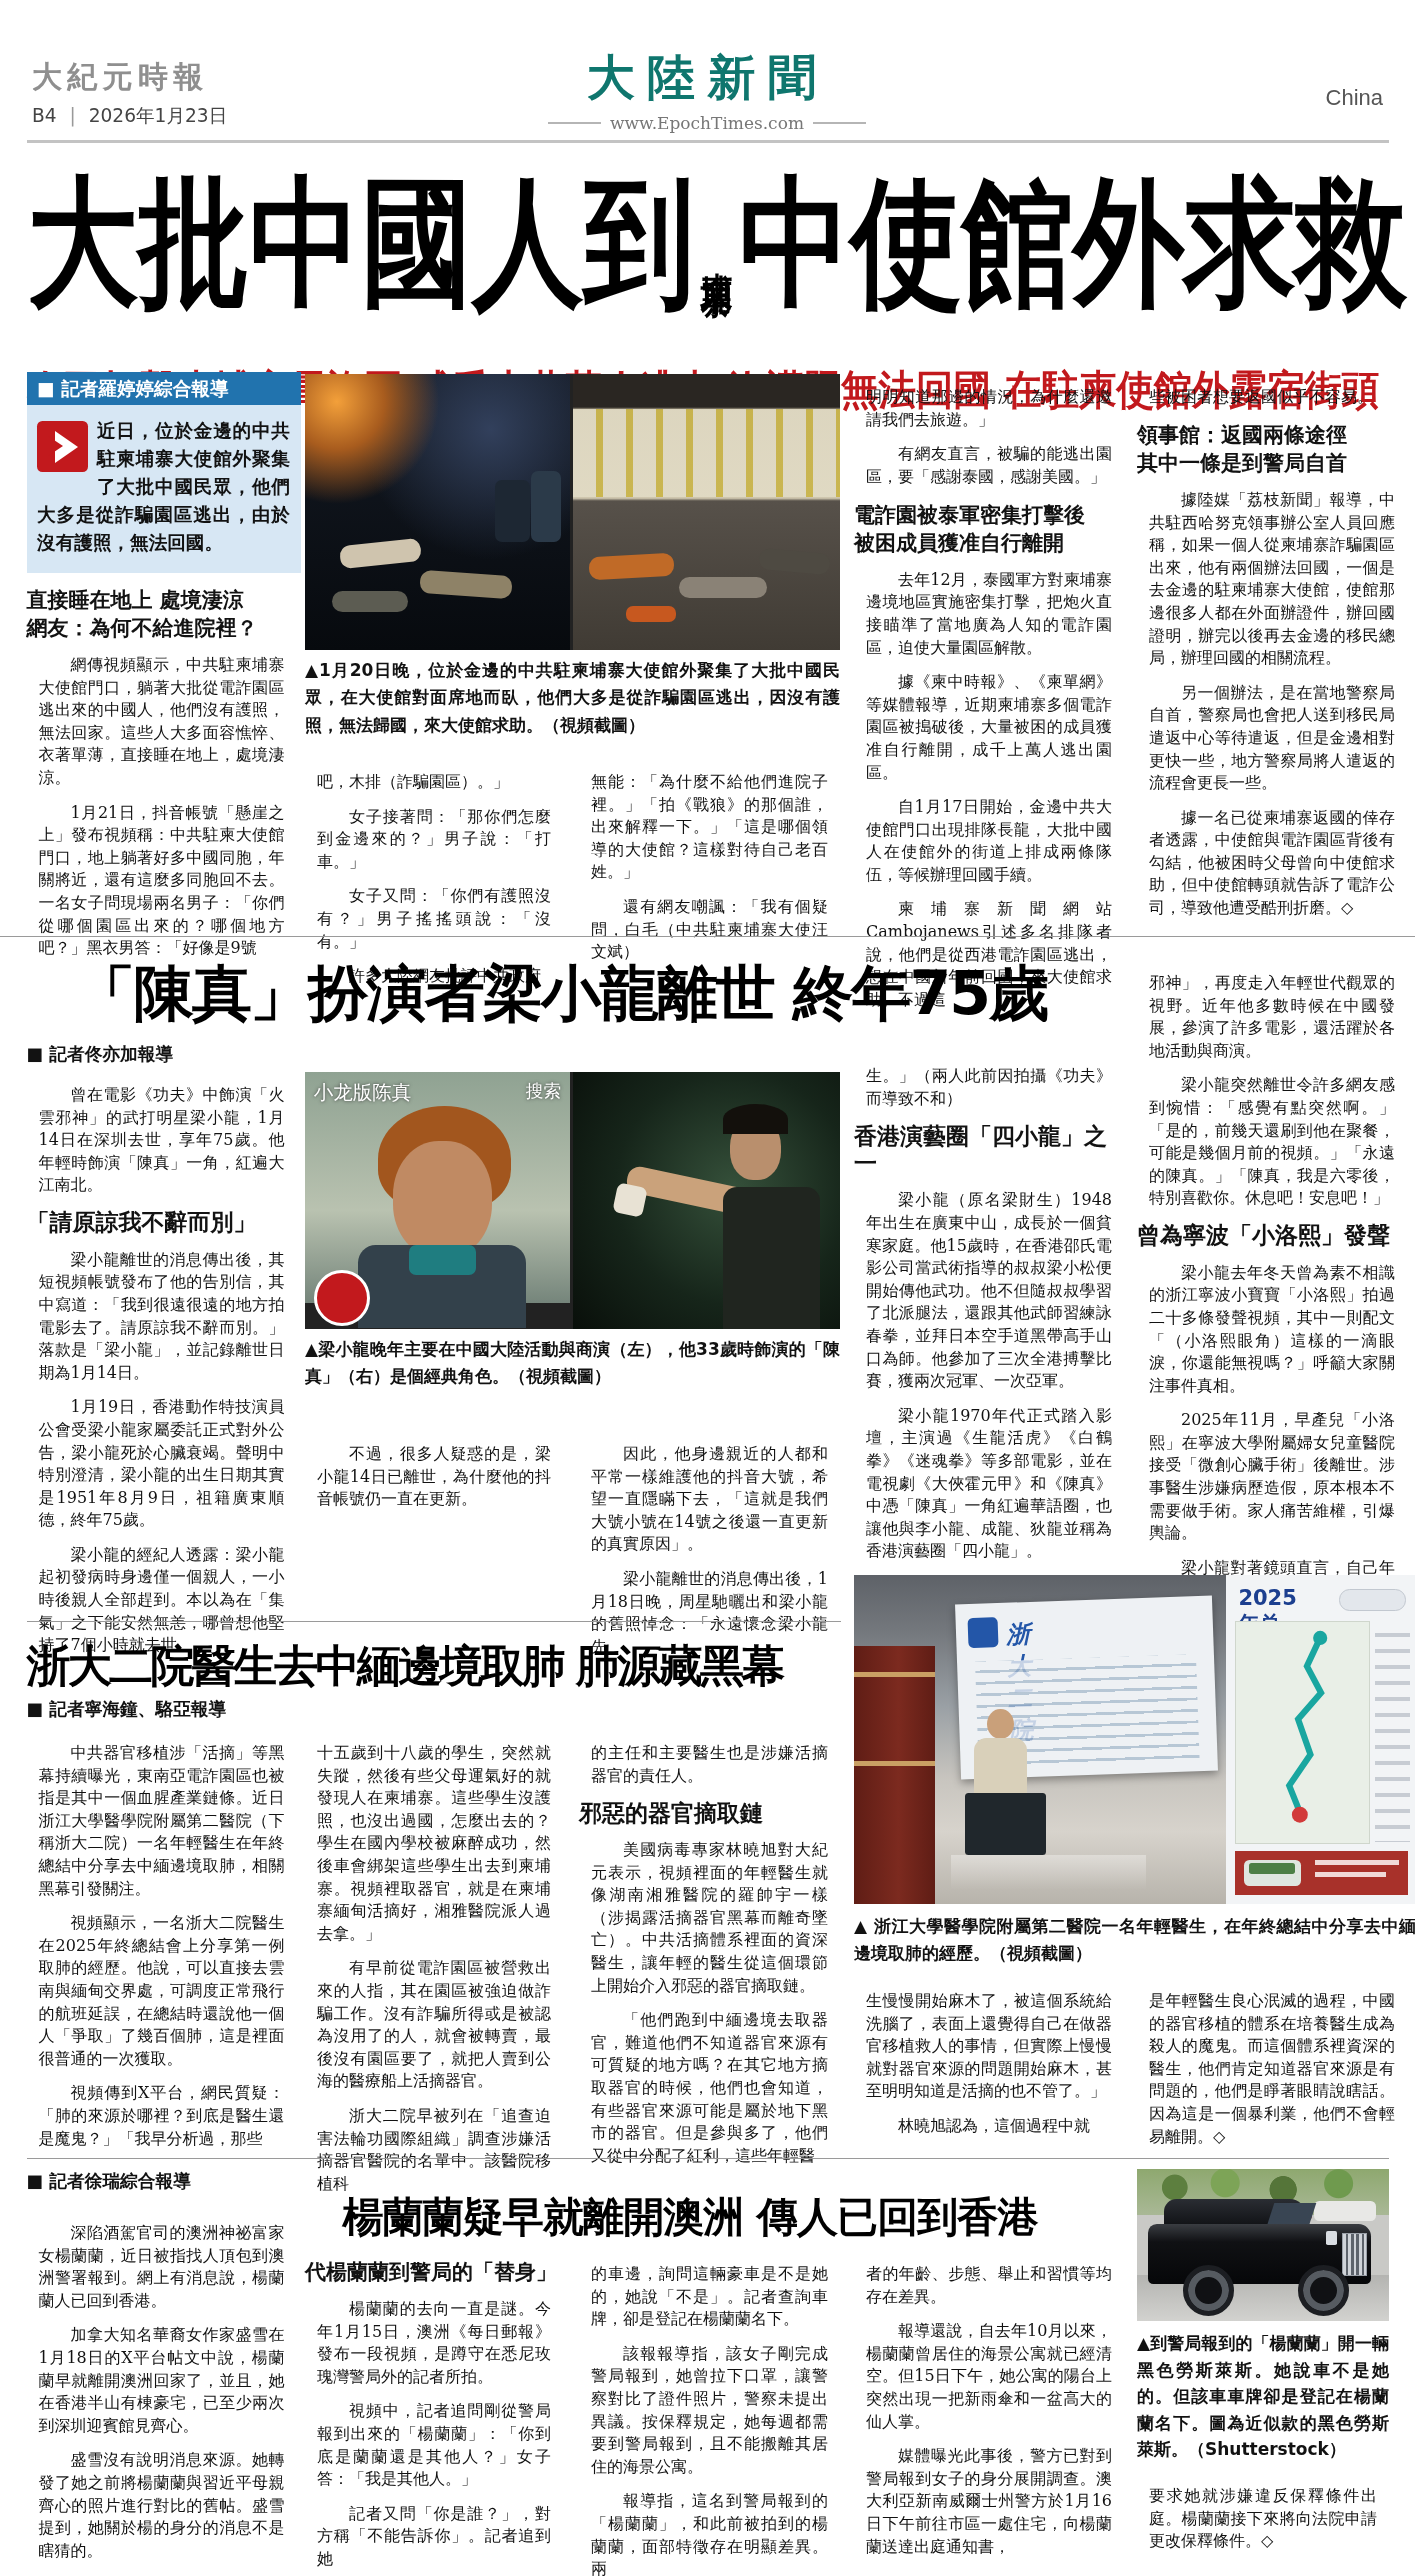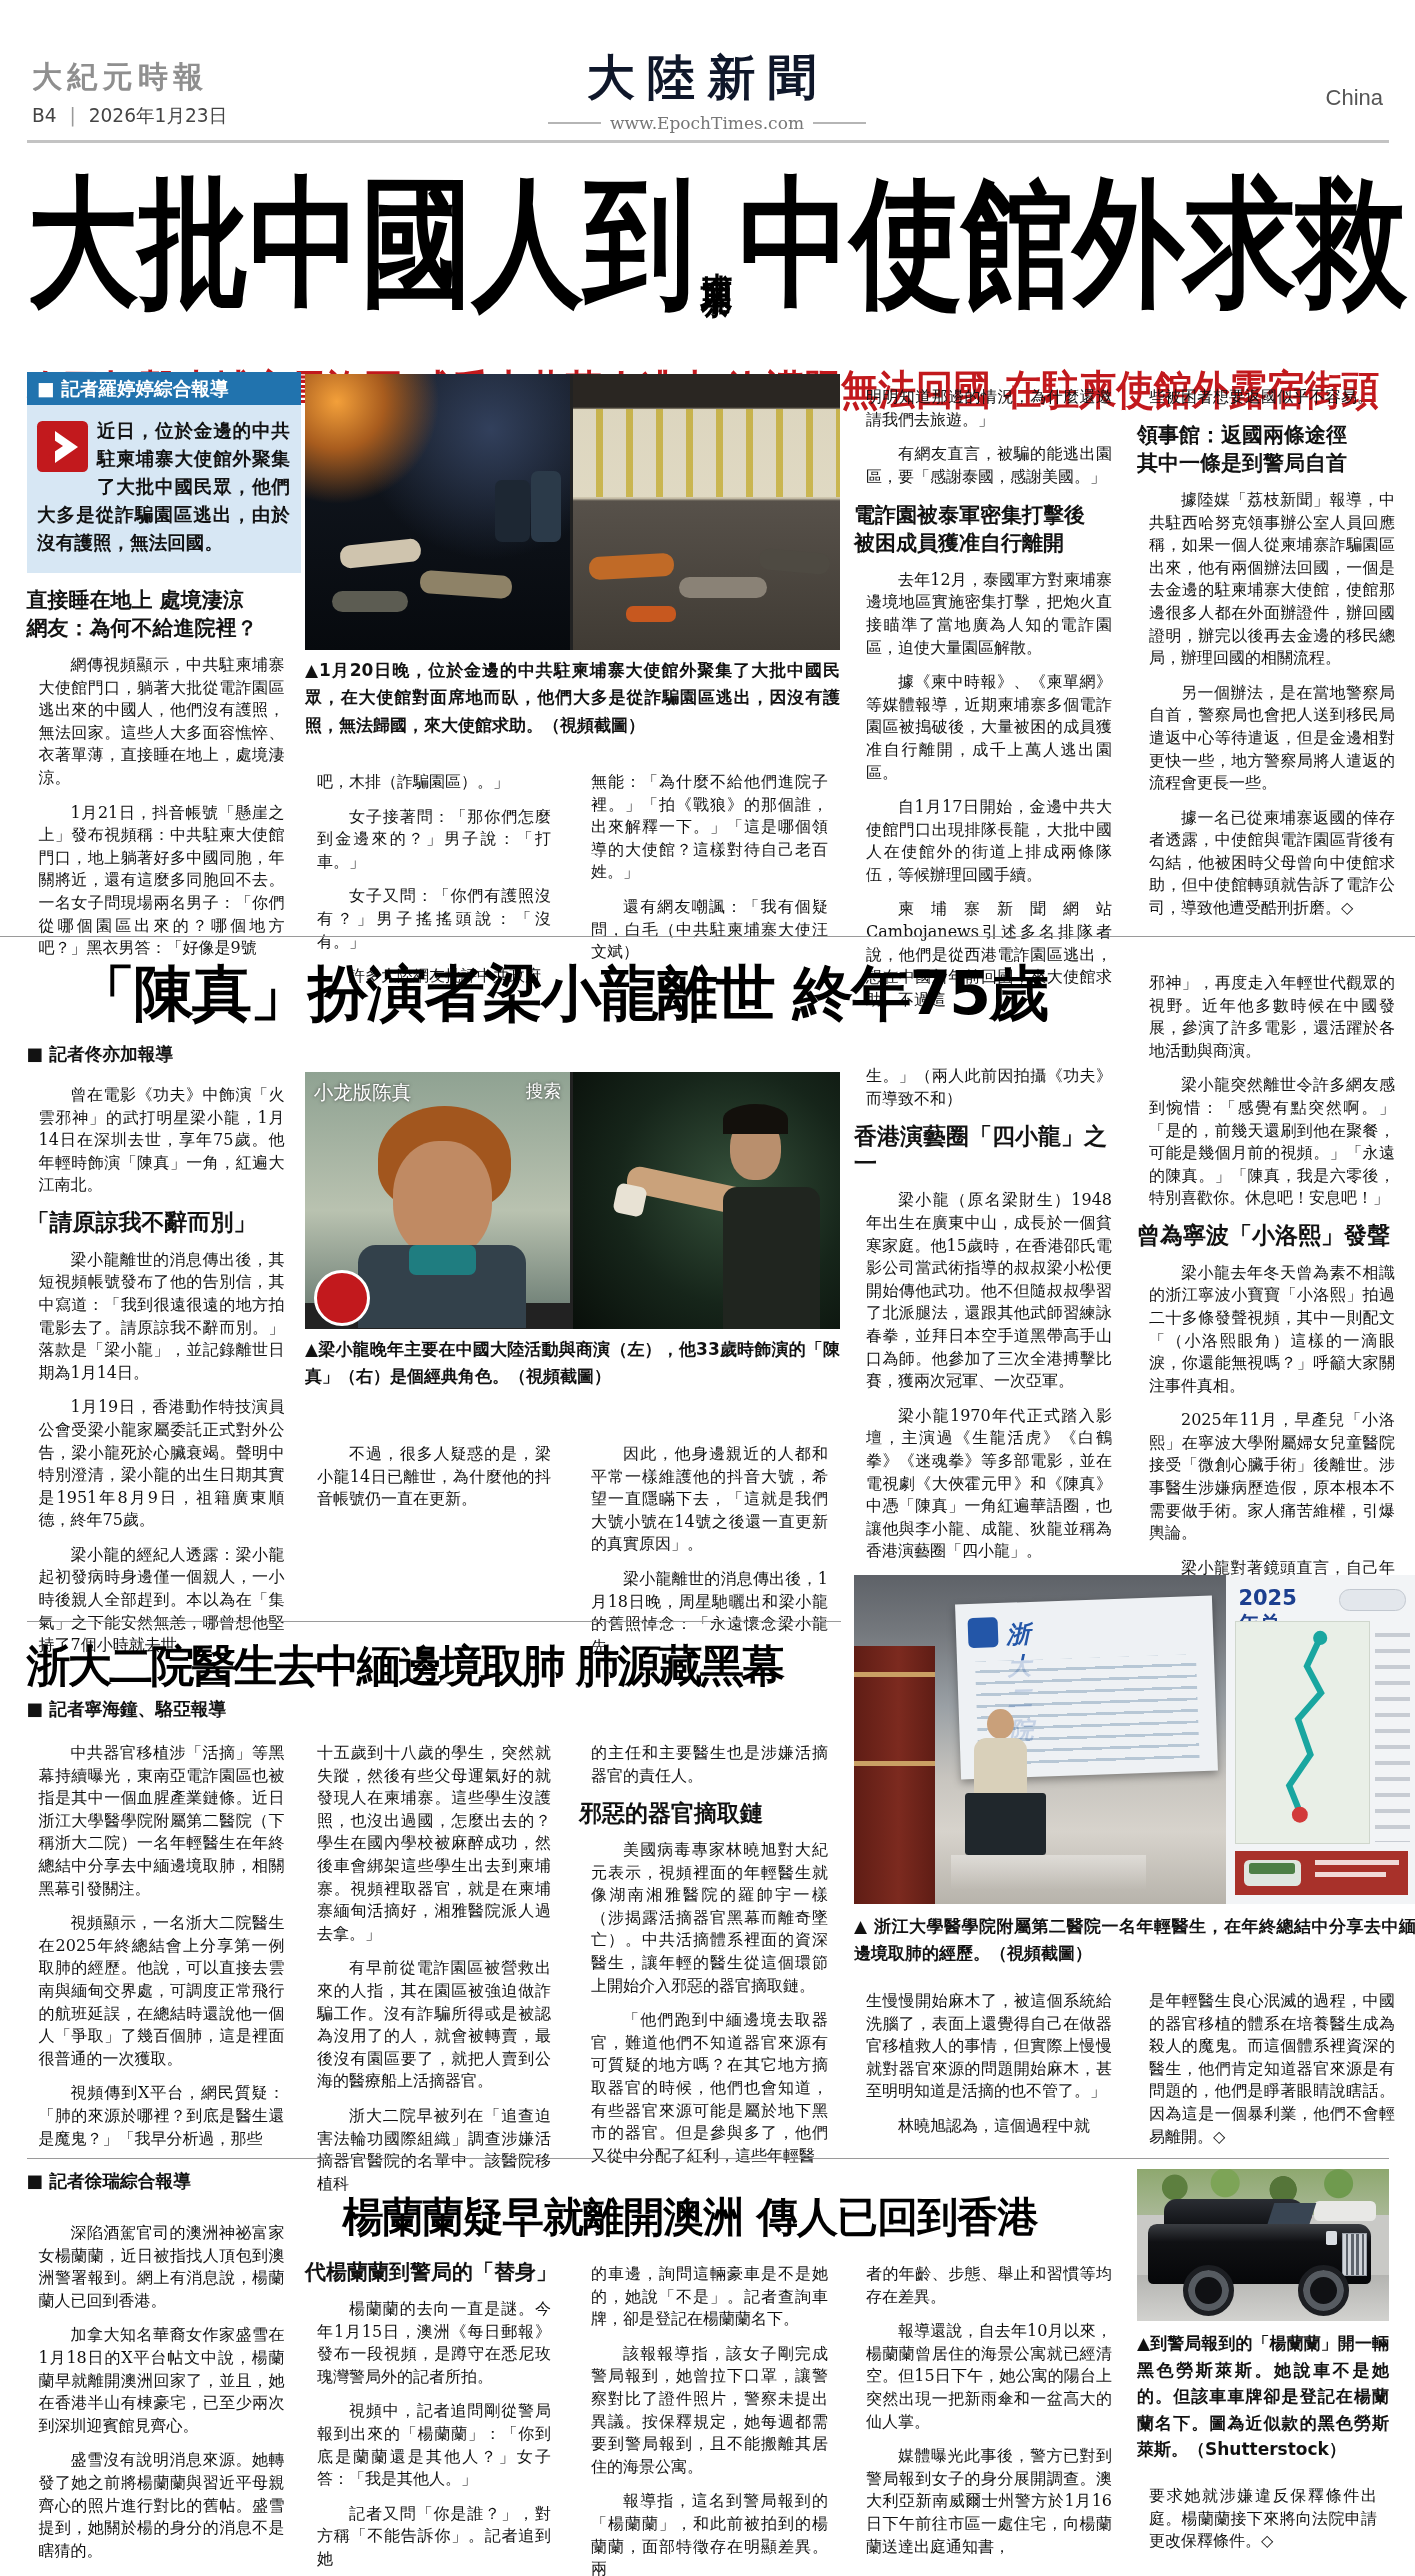--- a/index.html
+++ b/index.html
@@ -18,21 +18,21 @@
   .cont{text-indent:0;}
   .sh{font-family:var(--sans);font-weight:bold;font-size:23px;line-height:27.4px;margin:12.4px 0 7px 0;}
   .shl{font-family:var(--sans);font-weight:bold;font-size:21px;line-height:28px;margin:0;}
   .cap{font-family:var(--sans);font-weight:bold;font-size:17px;line-height:27.4px;text-align:justify;}
   .byl{font-family:var(--sans);font-weight:bold;font-size:17.7px;}
   .rule{position:absolute;height:0.9px;background:#9a9a9a;}
   .bighead{font-family:var(--sans);font-weight:900;color:#000;white-space:nowrap;}
   
   .brand{font-family:var(--sans);font-weight:bold;font-size:30px;letter-spacing:5.3px;color:#8f8f8f;}
   .edition{font-family:var(--sans);font-size:18.6px;color:#444;}
-  .section-title{font-family:var(--sans);font-weight:bold;font-size:48px;letter-spacing:12.4px;color:#0f172a;}
+  .section-title{font-family:var(--sans);font-weight:bold;font-size:48px;letter-spacing:12.4px;color:#0f766e;}
   .siteurl{font-family:var(--serif);font-size:17px;color:#777;display:flex;align-items:center;gap:8.8px;}
   .siteurl .ln{width:62px;height:1.8px;background:#b5b5b5;}
   .china{font-family:Liberation Sans, sans-serif;font-size:22px;color:#555;}
   
   .a1h{left:26.5px;top:173px;display:flex;align-items:center;transform:scaleX(.795);transform-origin:left center;}
   .a1h .big{font-size:140px;line-height:1;}
   .a1h .vert{writing-mode:vertical-rl;font-size:40px;font-weight:bold;line-height:1.05;margin:0 7px;letter-spacing:1.8px;}
   .a1sub{left:26.5px;top:363px;font-family:var(--sans);font-weight:bold;font-size:41px;color:var(--red);
          white-space:nowrap;transform:scaleX(.915);transform-origin:left center;letter-spacing:0px;}
   .blubar{left:26.5px;top:372px;width:274px;height:34px;background:var(--blue);color:#fff;

